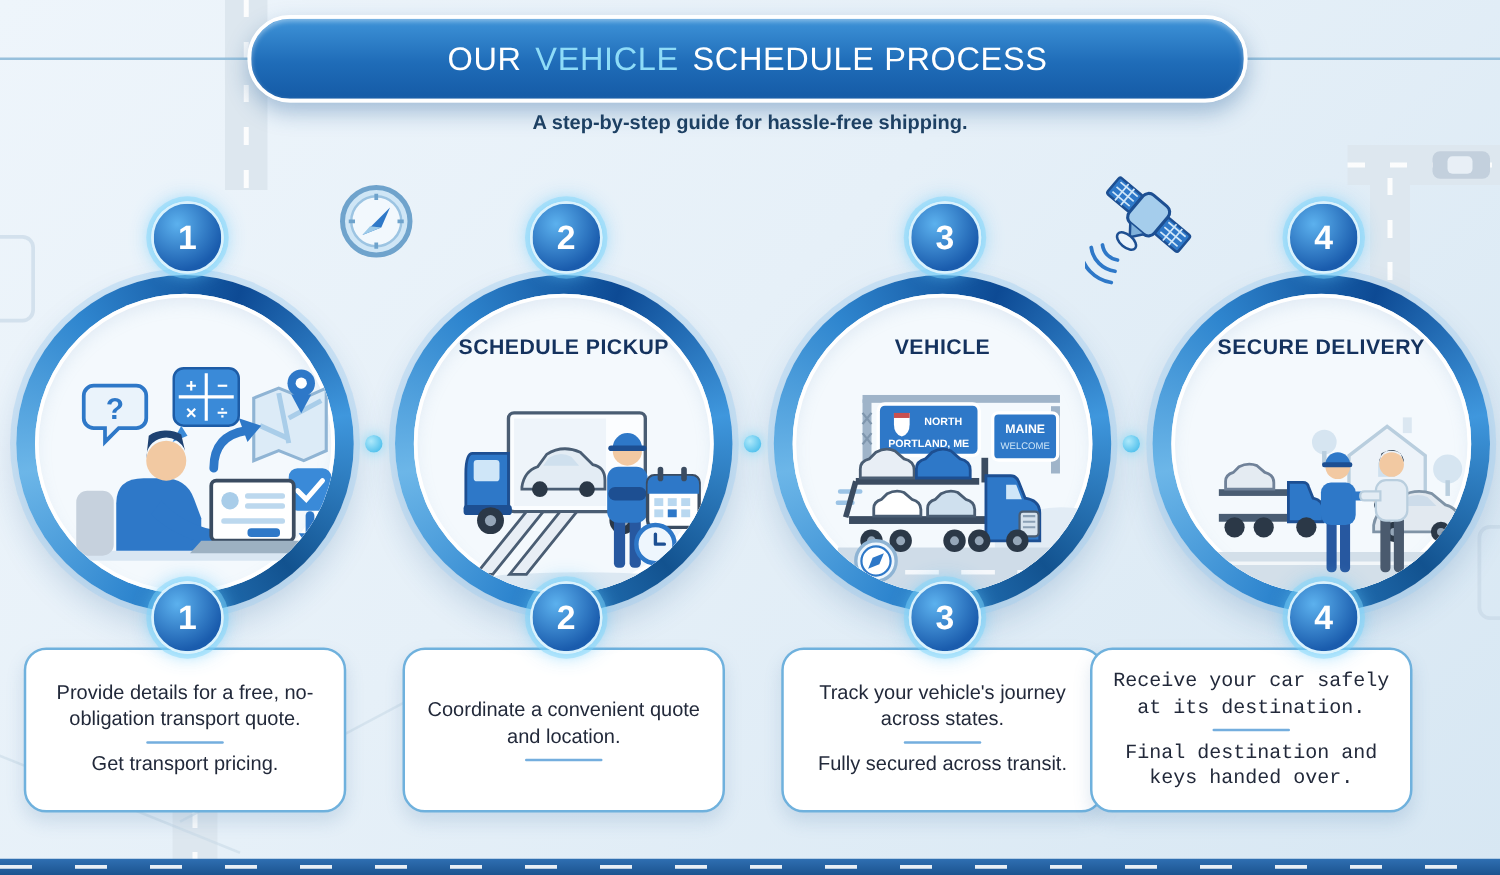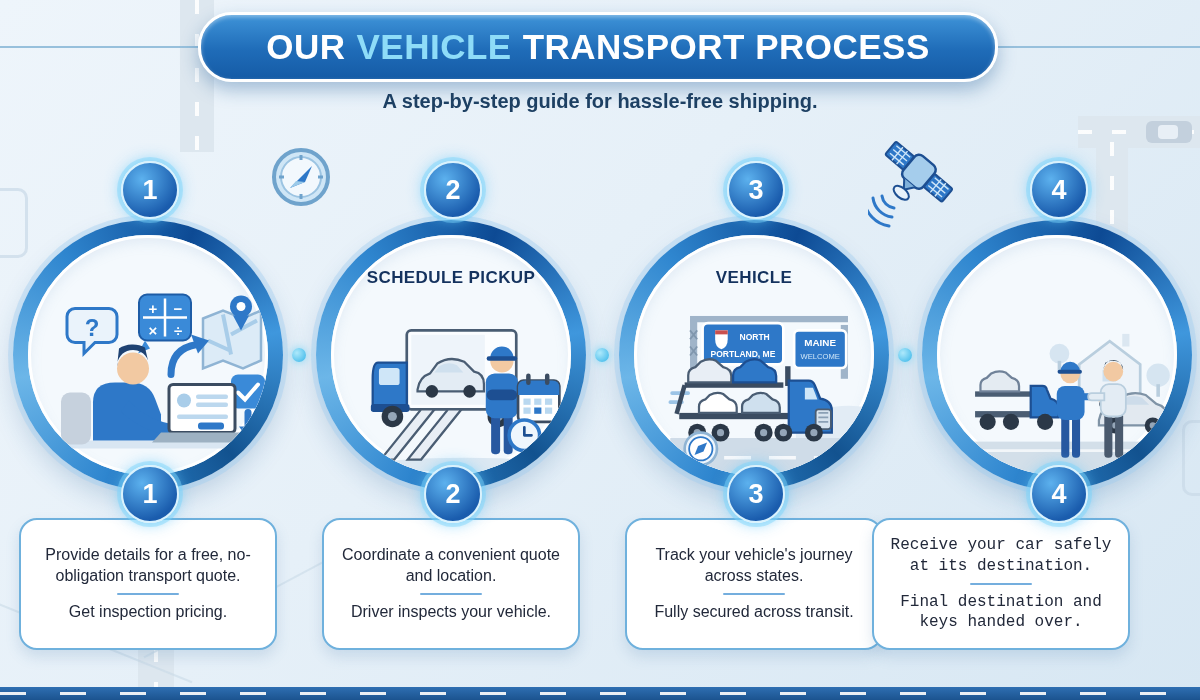--- a/index.html
+++ b/index.html
@@ -22,24 +22,24 @@
     background:repeating-linear-gradient(90deg,#ffffff 0 26px,transparent 26px 60px);opacity:.9;}
   .ghost-car{position:absolute;border:3px solid #c9d9e7;border-radius:10px;opacity:.7;background:transparent;}
   .mini-car{position:absolute;width:46px;height:22px;background:#c3d0dd;border-radius:6px;}
   .mini-car:before{content:"";position:absolute;left:12px;top:4px;width:20px;height:14px;background:#e8eff6;border-radius:4px;}
 
   
   .title-pill{position:absolute;left:198px;top:12px;width:794px;height:64px;border-radius:34px;
     background:linear-gradient(180deg,#3e93d8 0%,#1f6cb8 55%,#155ba6 100%);
     border:3px solid #ffffff;box-shadow:0 8px 18px rgba(30,90,150,.35), inset 0 2px 4px rgba(255,255,255,.4);
     display:flex;align-items:center;justify-content:center;z-index:6;}
-  .title-pill .t{color:#ffffff;font-size:35px;font-weight:700;letter-spacing:.5px;white-space:pre;}
+  .title-pill .t{color:#ffffff;font-size:26px;font-weight:400;letter-spacing:.5px;white-space:pre;}
   .title-pill .t-hl{color:#8edcf8;margin:0 11px;}
   .subtitle{position:absolute;left:0;right:0;top:90px;text-align:center;color:#1d4063;
-    font-size:20px;font-weight:700;z-index:6;}
+    font-size:16px;font-weight:700;z-index:6;}
 
   
   .step{position:absolute;top:220px;width:270px;height:270px;z-index:3;}
   .ring{position:absolute;inset:0;border-radius:50%;
     background:conic-gradient(from 140deg,#12528f,#2f86cf,#6cb6e8,#2f86cf,#0d4a94,#3f97dd,#12528f);
     box-shadow:0 0 0 5px rgba(160,205,240,.40), 0 12px 26px rgba(30,90,150,.22);}
   .ring-inner{position:absolute;inset:15px;border-radius:50%;background:#f4f9fd;overflow:hidden;
     box-shadow:inset 0 0 0 3px #ffffff, inset 0 6px 14px rgba(120,160,200,.18);}
   .badge{position:absolute;left:50%;width:54px;height:54px;margin-left:-27px;border-radius:50%;
     background:radial-gradient(circle at 35% 30%,#5cb1ee,#1a5cad 72%);
@@ -89,21 +89,21 @@
   <div class="ghost-car" style="left:-18px;top:188px;width:40px;height:64px;"></div>
   <div class="ghost-car" style="left:1182px;top:420px;width:40px;height:70px;"></div>
   <div class="top-rule"></div>
   <div class="bottom-band">
       <div class="dash"></div>
     </div>
 
   <div class="title-pill">
     <span class="t">OUR</span>
     <span class="t t-hl">VEHICLE</span>
-    <span class="t">TRANSPORT PROCESS</span>
+    <span class="t">SCHEDULE PROCESS</span>
   </div>
   <div class="subtitle">A step-by-step guide for hassle-free shipping.</div>
 
   <svg class="decor" style="left:270px;top:146px;" width="62" height="62" viewBox="0 0 62 62">
     <circle cx="31" cy="31" r="27" fill="#cfe6f6" stroke="#6fa3cc" stroke-width="4"></circle>
     <circle cx="31" cy="31" r="20" fill="#f2f8fd" stroke="#9cc4e2" stroke-width="2"></circle>
     <g stroke="#6fa3cc" stroke-width="3">
         <path d="M31 9 v5"></path>
         <path d="M31 48 v5"></path>
         <path d="M9 31 h5"></path>
@@ -278,20 +278,21 @@
         </svg>
       </div>
     </div>
     <div class="badge badge-top">3</div>
     <div class="badge badge-bottom">3</div>
   </div>
 
   <div class="step" style="left:922px;">
     <div class="ring">
       <div class="ring-inner">
+        <div class="step-title">SECURE DELIVERY</div>
         <svg class="illus" viewBox="0 0 220 195">
           <path d="M118 98 v-34 l34 -26 34 26 v34 z" fill="#edf3f9" stroke="#b9cede" stroke-width="3"></path>
           <rect x="144" y="70" width="15" height="13" fill="#cfe0ee"></rect>
           <rect x="166" y="30" width="8" height="14" fill="#dbe7f1"></rect>
           <circle cx="206" cy="76" r="13" fill="#d6e5f1"></circle>
           <rect x="204" y="86" width="4" height="14" fill="#b9cede"></rect>
           <circle cx="96" cy="52" r="11" fill="#d6e5f1"></circle>
           <rect x="94" y="60" width="4" height="12" fill="#b9cede"></rect>
           <rect x="0" y="150" width="220" height="45" fill="#d3dfe9"></rect>
           <path d="M0 160 h220" stroke="#ffffff" stroke-width="3" opacity=".7"></path>
@@ -327,26 +328,25 @@
         </svg>
       </div>
     </div>
     <div class="badge badge-top">4</div>
     <div class="badge badge-bottom">4</div>
   </div>
 
   <div class="card" style="left:19px;">
     <p>Provide details for a free, no-obligation transport quote.</p>
     <div class="divider"></div>
-    <p>Get inspection pricing.</p>
+    <p>Get transport pricing.</p>
   </div>
   <div class="card" style="left:322px;">
     <p>Coordinate a convenient quote and location.</p>
     <div class="divider"></div>
-    <p>Driver inspects your vehicle.</p>
   </div>
   <div class="card" style="left:625px;border-radius:18px;">
     <p>Track your vehicle's journey across states.</p>
     <div class="divider"></div>
     <p>Fully secured across transit.</p>
   </div>
   <div class="card" style="left:872px;font-family:Liberation Mono, monospace;">
     <p>Receive your car safely at its destination.</p>
     <div class="divider"></div>
     <p>Final destination and keys handed over.</p>

